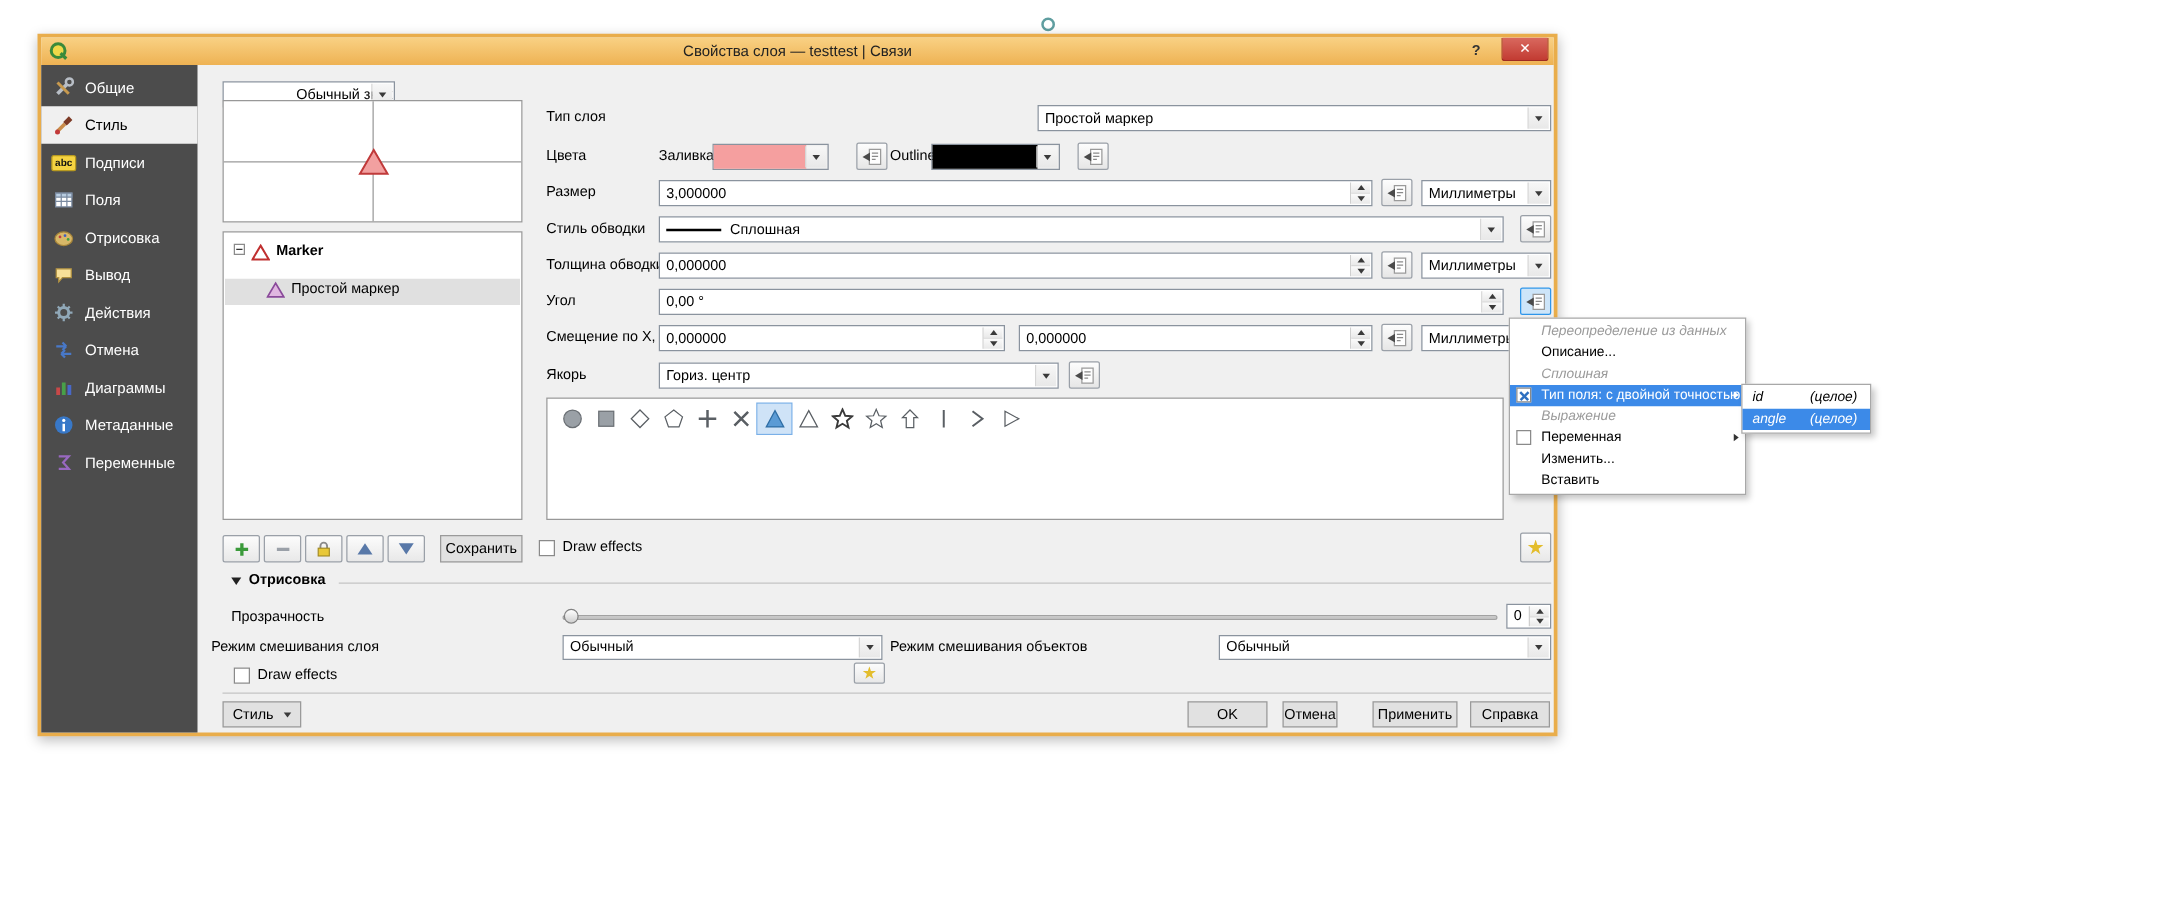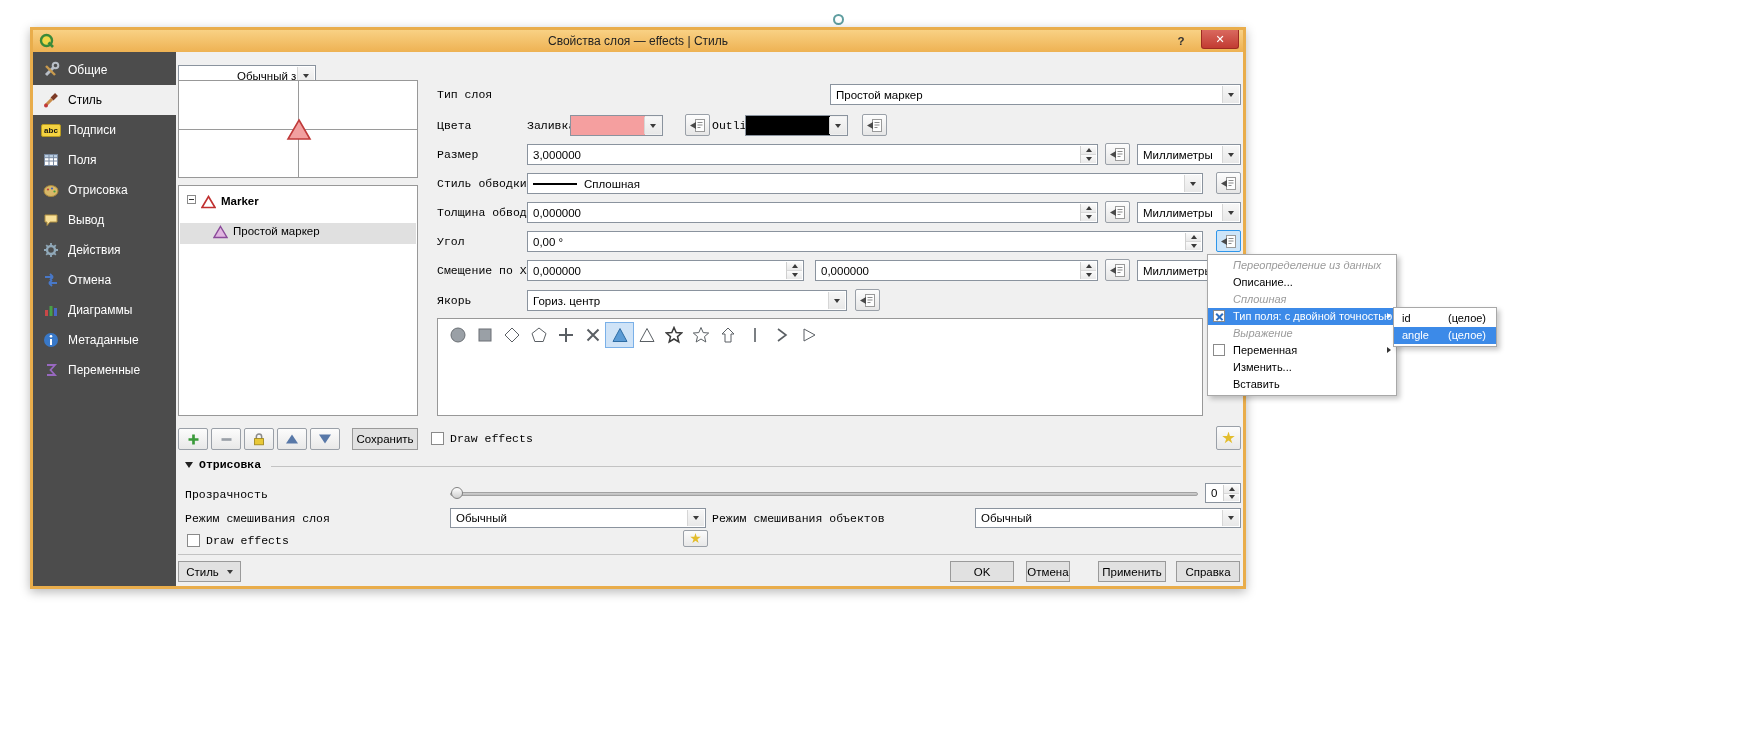--- a/index.html
+++ b/index.html
@@ -26,21 +26,21 @@
   .win-title { position:absolute; left:0; right:0; top:4px; text-align:center; font-size:12px; color:#222; }
   .qgis-ico { position:absolute; left:6px; top:3px; width:16px; height:16px; }
   .help-btn { position:absolute; right:50px; top:0; width:24px; height:22px; text-align:center; line-height:22px; color:#333; font-weight:bold; }
   .close-btn {
     position:absolute; right:4px; top:0; width:38px; height:19px;
     background:linear-gradient(#d9695f,#c23b32); color:#fff; text-align:center; line-height:19px;
     font-size:11px; border:1px solid #9e2a22; border-top:none; border-radius:0 0 3px 3px;
   }
 
   
-  .sidebar { position:absolute; left:0; top:22px; width:143px; bottom:0; background:#4c4c4c; padding-top:3px; }
+  .sidebar { position:absolute; left:0; top:22px; width:125px; bottom:0; background:#4c4c4c; padding-top:3px; }
   .side-item { height:30px; display:flex; align-items:center; padding-left:8px; gap:7px; color:#fff; font-size:12px; cursor:default; }
   .side-item.selected { background:#f0f0f0; color:#000; }
   .sicon { width:20px; height:18px; flex:0 0 20px; display:flex; align-items:center; justify-content:center; }
   .abc-badge { background:#f5d341; color:#111; font-size:8px; font-weight:bold; padding:1px 2px; border-radius:2px; border:1px solid #b89a20; }
 
   
   .input, .combo, .spin {
     position:absolute; background:#fff; border:1px solid #8a939e; height:21px;
     display:flex; align-items:center; padding:0 5px; white-space:nowrap; overflow:hidden;
   }
@@ -48,21 +48,21 @@
     position:absolute; right:1px; top:1px; bottom:1px; width:17px;
     display:flex; align-items:center; justify-content:center;
     background:linear-gradient(#f7f7f7,#e8e8e8); border-left:1px solid #d6d6d6;
   }
   .tri-down { width:0; height:0; border-left:3.5px solid transparent; border-right:3.5px solid transparent; border-top:4.5px solid #3a3a3a; }
   .tri-up-s { width:0; height:0; border-left:3px solid transparent; border-right:3px solid transparent; border-bottom:4px solid #3a3a3a; }
   .tri-down-s { width:0; height:0; border-left:3px solid transparent; border-right:3px solid transparent; border-top:4px solid #3a3a3a; }
   .spin-zone { position:absolute; right:1px; top:1px; bottom:1px; width:16px; display:flex; flex-direction:column; border-left:1px solid #cfcfcf; }
   .spin-half { flex:1; display:flex; align-items:center; justify-content:center; background:linear-gradient(#fbfbfb,#e9e9e9); }
   .spin-half + .spin-half { border-top:1px solid #d8d8d8; }
-  .lbl { position:absolute; white-space:nowrap;font-family:Liberation Mono, monospace; }
+  .lbl { position:absolute; white-space:nowrap; }
   .dd-btn {
     position:absolute; width:25px; height:22px; border:1px solid #9aa0a8; border-radius:2px;
     background:linear-gradient(#fdfdfd,#e6e6e6); display:flex; align-items:center; justify-content:center;
   }
   .dd-btn.pressed { border:1px solid #2f96ea; background:#cde5f9; }
   .btn {
     position:absolute; height:21px; background:#e1e1e1; border:1px solid #9a9a9a;
     display:flex; align-items:center; justify-content:center; font-size:11.5px;
   }
   .tool-btn {
@@ -103,41 +103,41 @@
   .menu-item.hl { background:#3c8ae8; color:#fff; }
   .menu-check { position:absolute; left:5px; top:2px; width:12px; height:12px; background:#fff; border:1px solid #8a8a8a; }
   .menu-check.checked::before, .menu-check.checked::after {
     content:""; position:absolute; left:0.5px; top:4.5px; width:9px; height:1.6px; background:#2d6fc0;
   }
   .menu-check.checked::before { transform:rotate(45deg); }
   .menu-check.checked::after { transform:rotate(-45deg); }
   .menu-arrow { position:absolute; right:5px; top:5px; width:0; height:0;
     border-top:3.5px solid transparent; border-bottom:3.5px solid transparent; border-left:4.5px solid #333; }
   .menu-item.hl .menu-arrow { border-left-color:#fff; }
-  .submenu-item { height:17px; line-height:17px; display:flex; padding:0 8px; }
+  .submenu-item { height:17px; line-height:17px; display:flex; padding:0 8px;font-style:italic; }
   .submenu-item .sub-name { width:46px; }
   .submenu-item.hl { background:#3c8ae8; color:#fff; }
 
   .stray-dot { position:absolute; left:833px; top:14px; width:11px; height:11px; border-radius:50%; border:2px solid #5f9ea0; background:#fff; }
   .line-sample { width:44px; height:2px; background:#000; margin-right:7px; flex:0 0 44px; }
   .bold { font-weight:bold; }
 </style>
 </head>
 <body>
 
 <div class="stray-dot"></div>
 
 <div class="window">
 
   <div class="titlebar">
     <svg class="qgis-ico" viewBox="0 0 16 16">
       <circle cx="7.5" cy="7.5" r="5.5" fill="#f0d848" stroke="#3a8a3a" stroke-width="2.4"></circle>
       <path d="M9.5 9.5 L14 14" stroke="#3a8a3a" stroke-width="2.6"></path>
     </svg>
-    <div class="win-title">Свойства слоя — effects | Стиль</div>
+    <div class="win-title">Свойства слоя — testtest | Связи</div>
     <div class="help-btn">?</div>
     <div class="close-btn">✕</div>
   </div>
 
   <div class="sidebar">
     <div class="side-item">
       <span class="sicon">
         <svg width="18" height="18" viewBox="0 0 18 18">
             <path d="M4 14 L12 6" stroke="#b8bec6" stroke-width="3"></path>
             <circle cx="13.5" cy="4.5" r="2.8" fill="none" stroke="#b8bec6" stroke-width="2"></circle>
@@ -574,21 +574,21 @@
     <span class="spin-zone">
         <span class="spin-half">
           <span class="tri-up-s"></span>
         </span>
         <span class="spin-half">
           <span class="tri-down-s"></span>
         </span>
       </span>
   </div>
 
-  <div class="lbl" style="left:152px; top:482px;">Режим смешивания слоя</div>
+  <div class="lbl" style="left:136px; top:482px;">Режим смешивания слоя</div>
   <div class="combo" style="left:417px; top:478px; width:256px; height:20px;">
     <span>Обычный</span>
     <span class="combo-arrow">
         <span class="tri-down"></span>
       </span>
   </div>
   <div class="lbl" style="left:679px; top:482px;">Режим смешивания объектов</div>
   <div class="combo" style="left:942px; top:478px; width:266px; height:20px;">
     <span>Обычный</span>
     <span class="combo-arrow">

